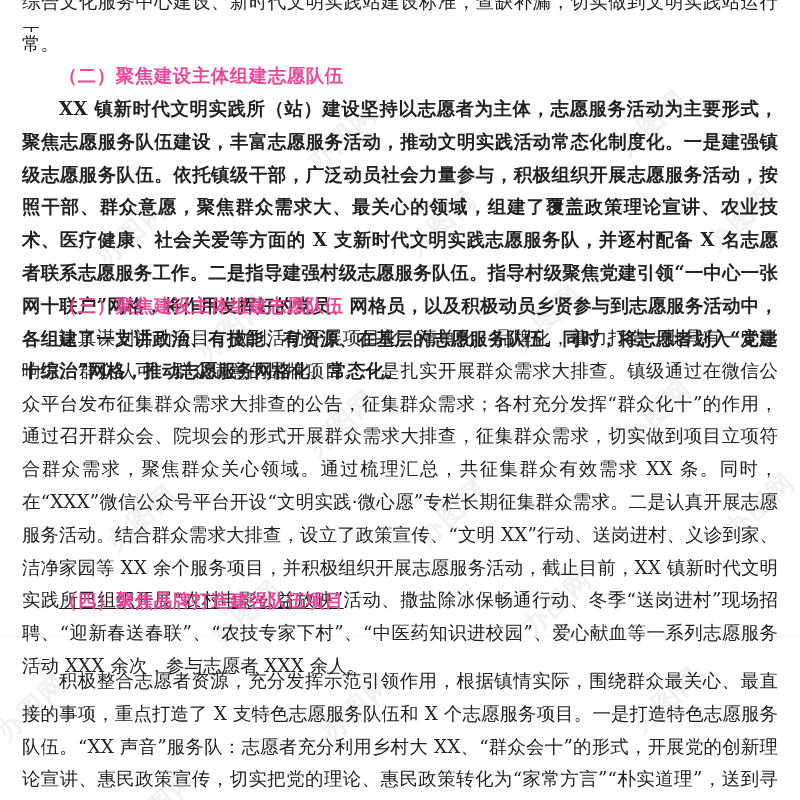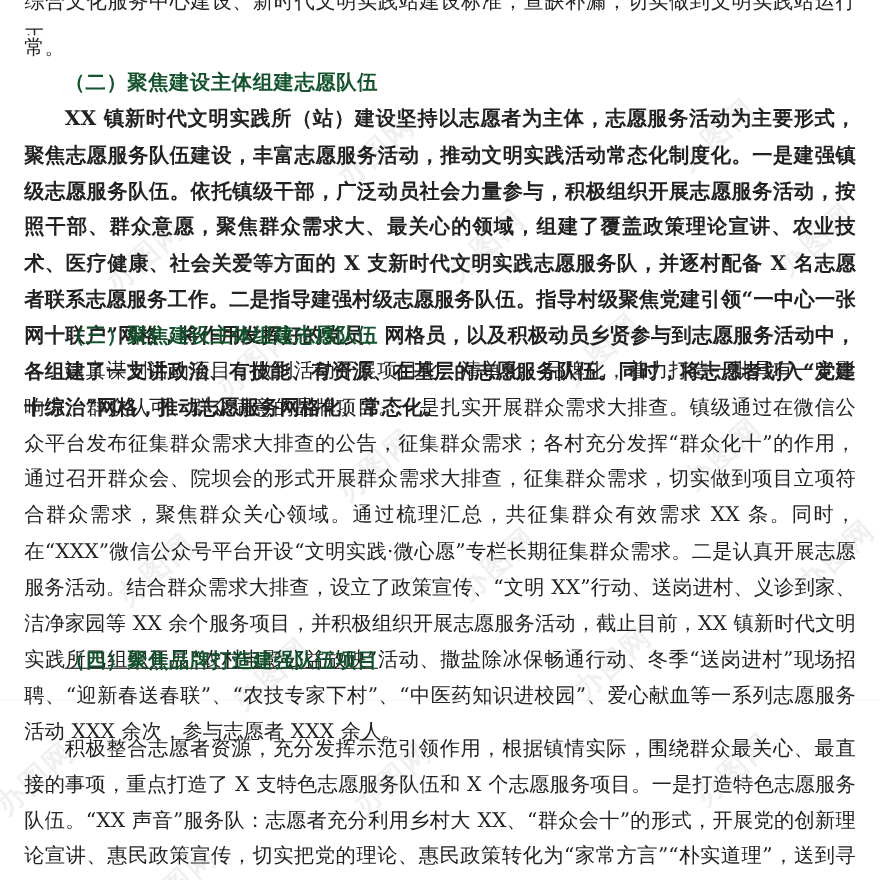--- a/index.html
+++ b/index.html
@@ -64,21 +64,21 @@
     color: #222;
   }
 
   p.body {
     text-indent: 2em;
   }
 
   p.heading {
     text-indent: 2em;
     font-weight: bold;
-    color: #14532d;
+    color: #ec4899;
     letter-spacing: 0.6px;
   }
 
   
   .clip-top {
     position: absolute;
     left: 22px;
     width: 756px;
     top: -14px;
     height: 46px;

